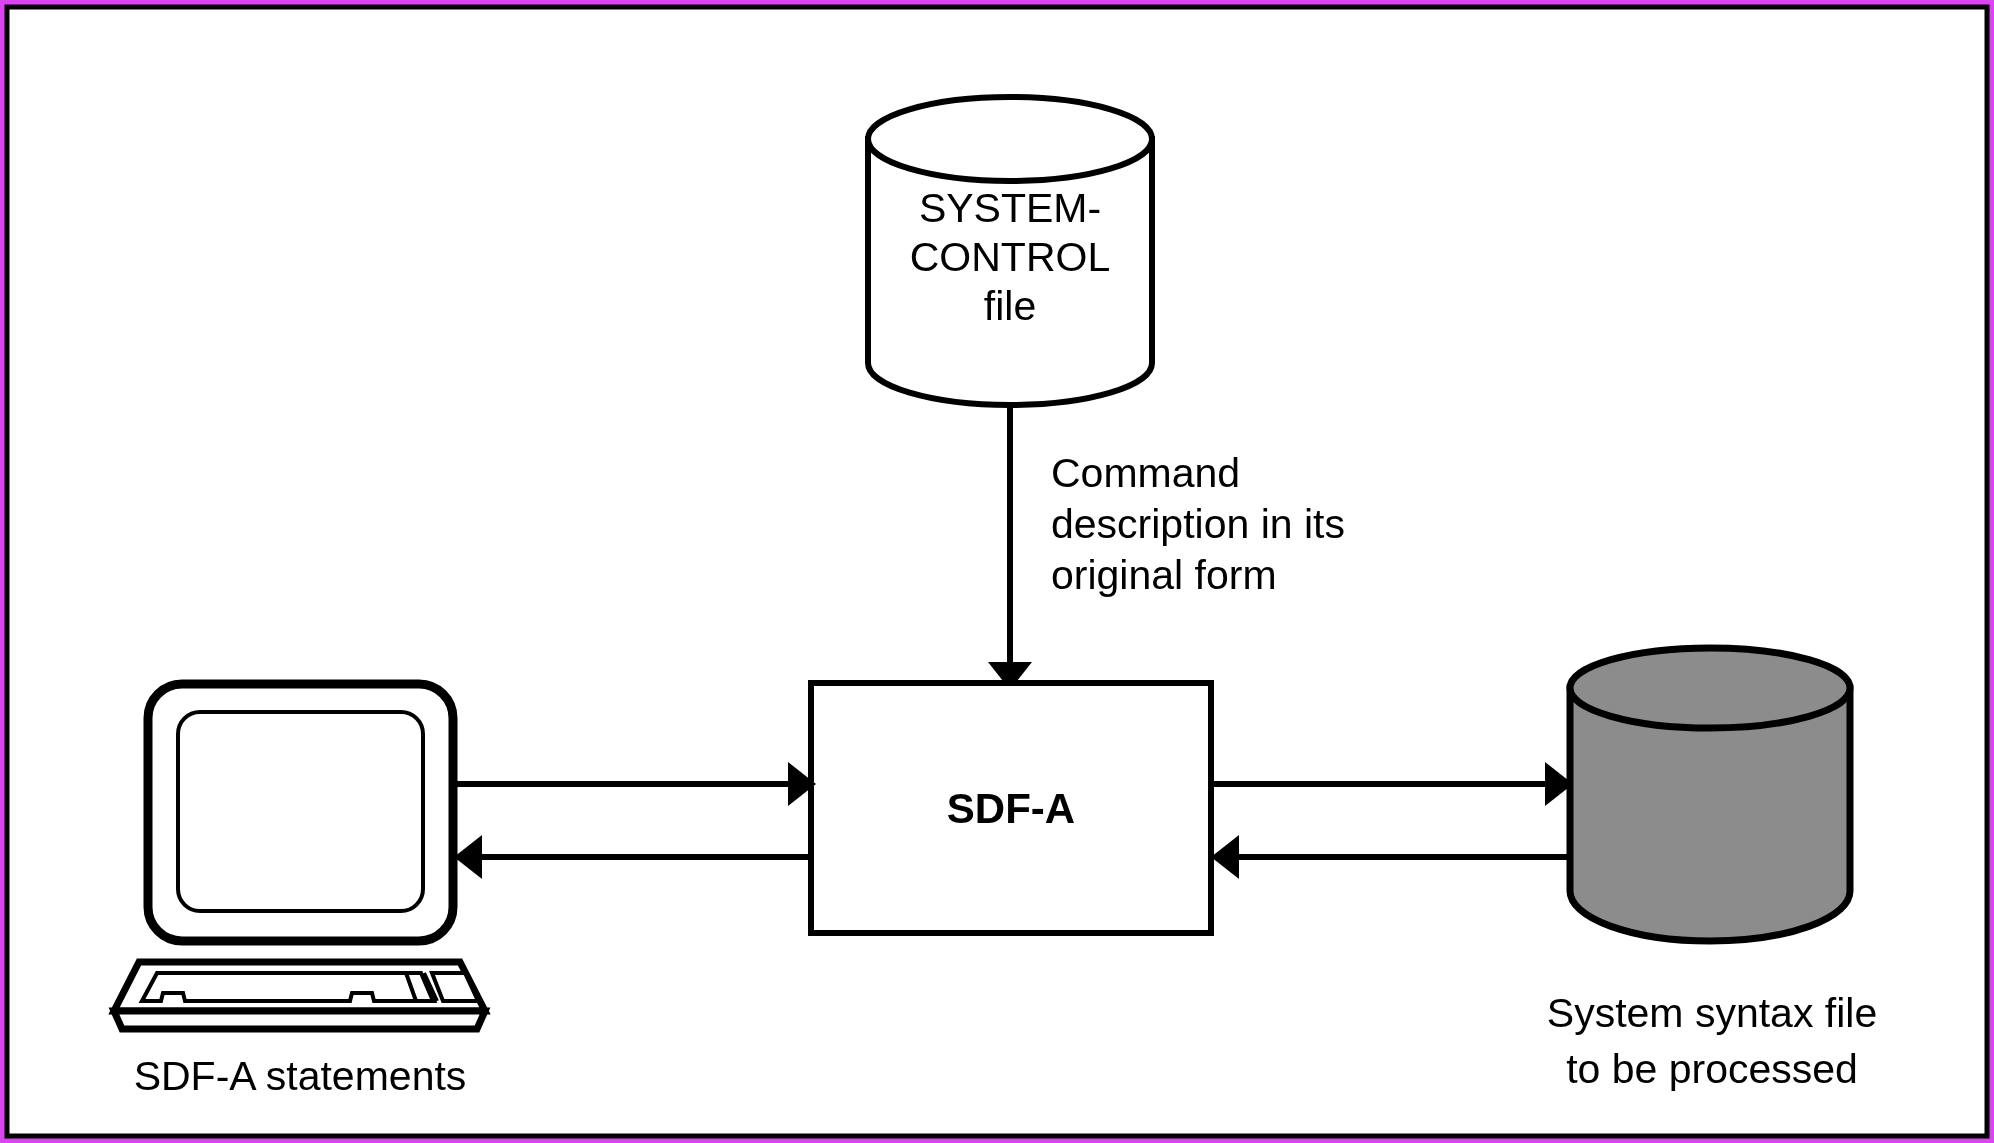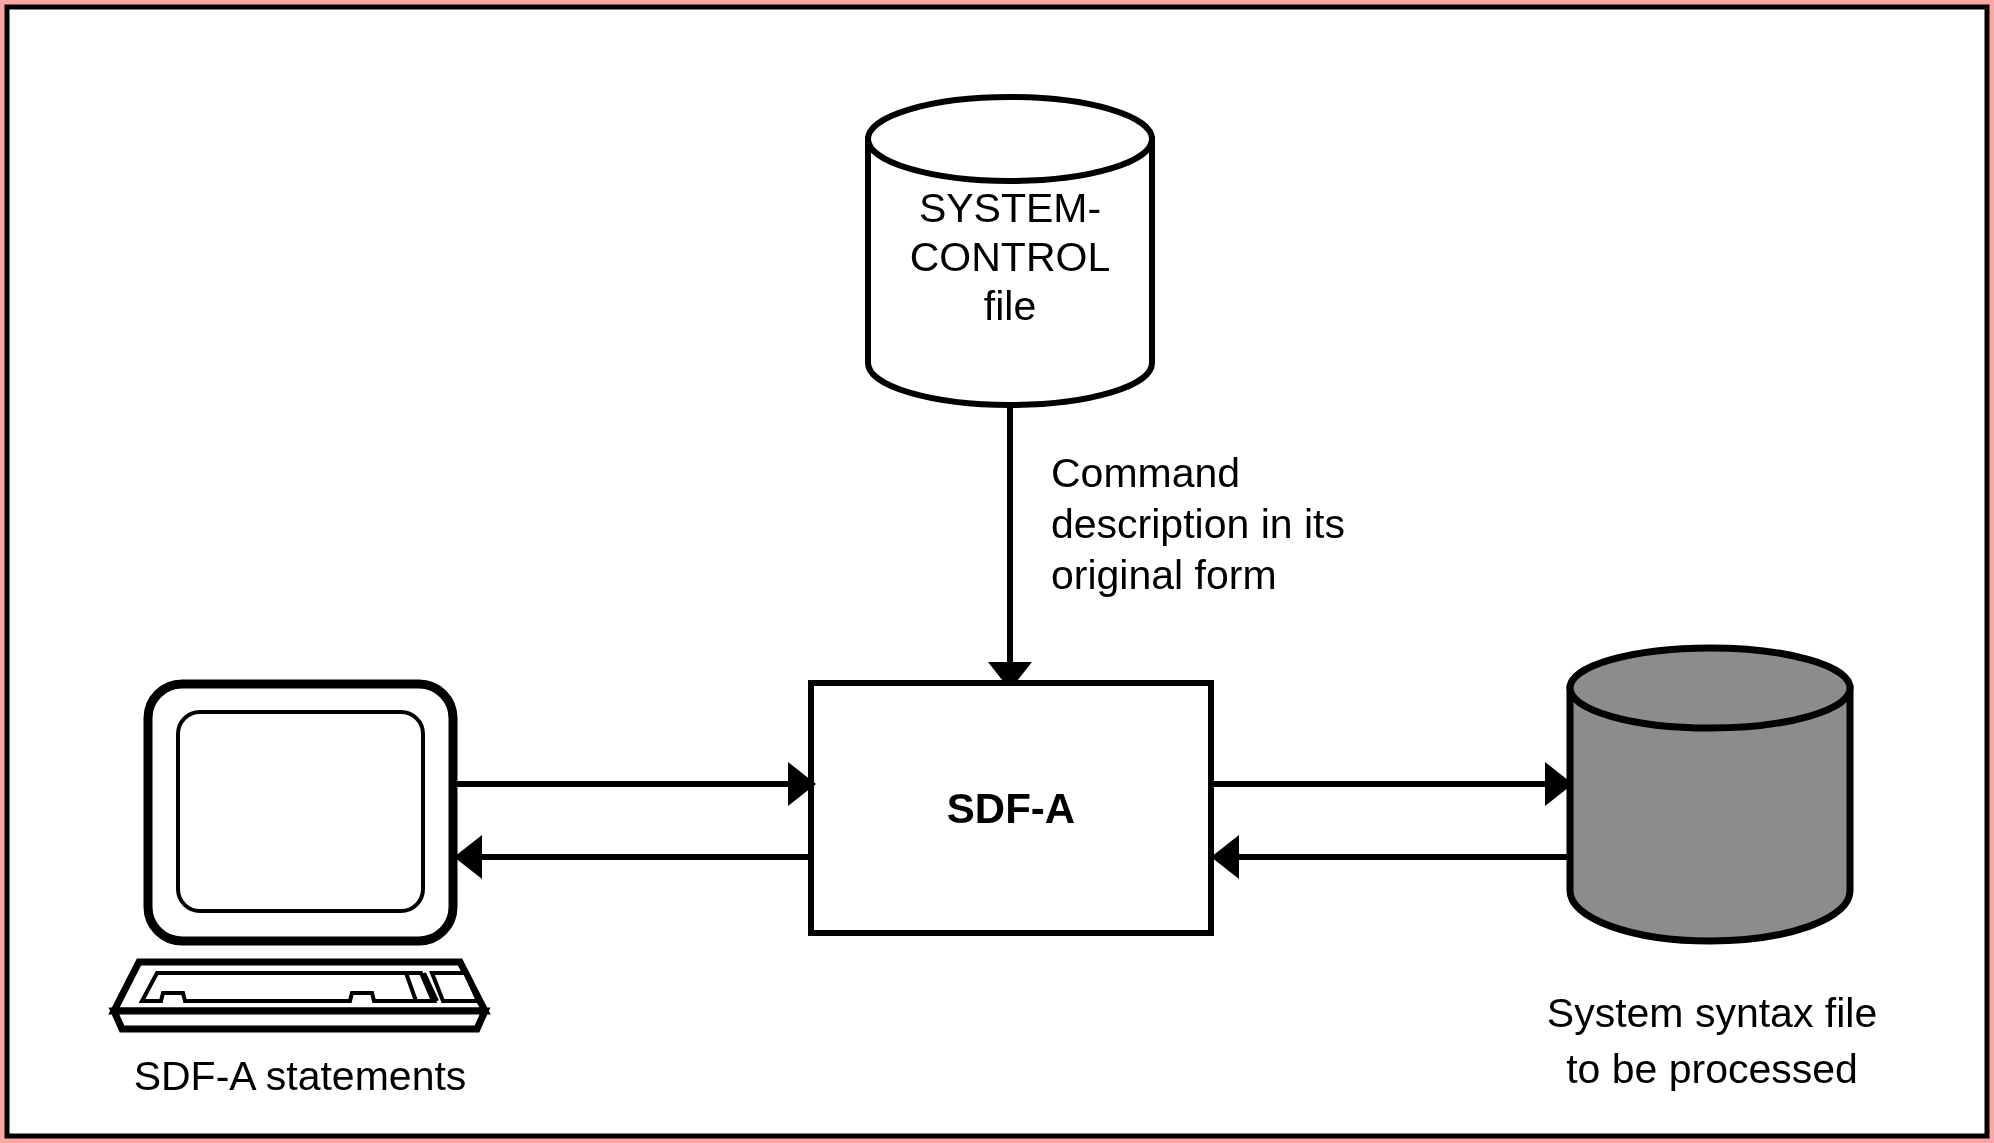--- a/index.html
+++ b/index.html
@@ -11,21 +11,21 @@
   body {
     width: 1994px;
     height: 1143px;
     font-family: "Liberation Sans", sans-serif;
     overflow: hidden;
   }
   #diagram-root {
     position: relative;
     width: 1994px;
     height: 1143px;
-    background: #fca5a5;
+    background: #d946ef;
   }
   #diagram-svg {
     position: absolute;
     left: 0;
     top: 0;
     width: 1994px;
     height: 1143px;
     display: block;
   }
   .txt {

